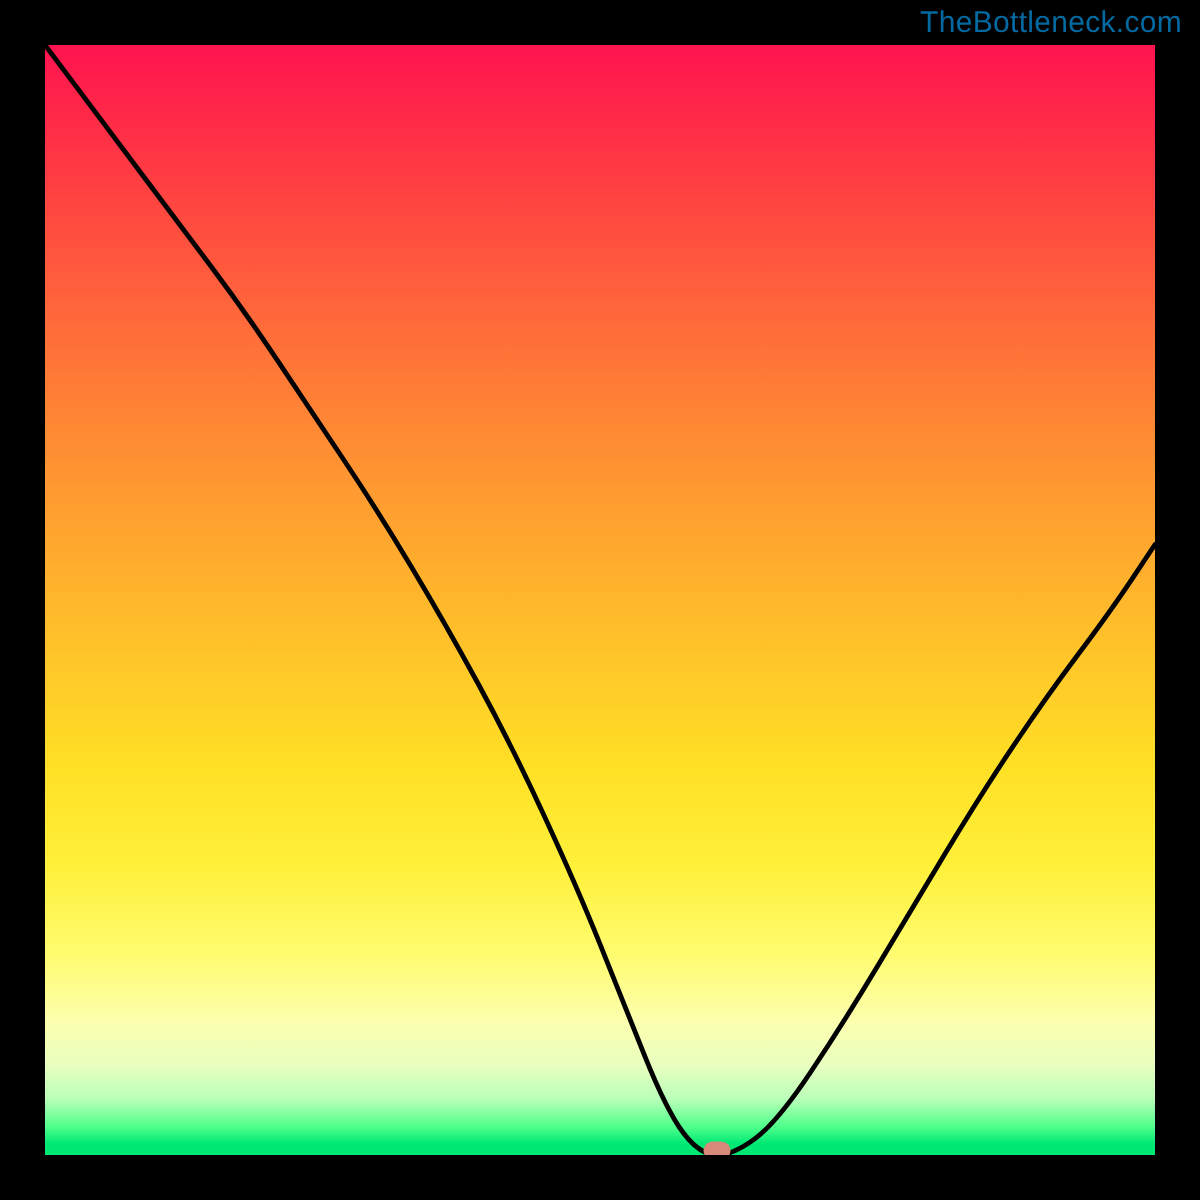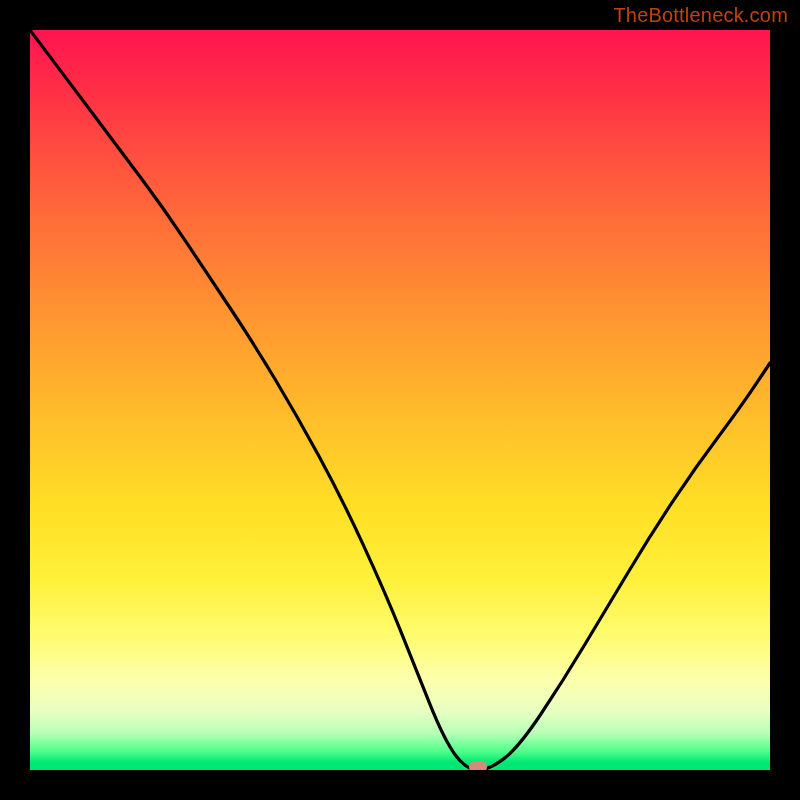--- a/index.html
+++ b/index.html
@@ -14,21 +14,21 @@
   .frame {
     position: relative;
     width: 800px;
     height: 800px;
     background: #000;
   }
   .watermark {
     position: absolute;
     top: 4px;
     right: 12px;
-    color: #c2410c;
+    color: #0369a1;
     font-size: 20px;
     font-weight: 500;
     letter-spacing: 0.2px;
     z-index: 5;
   }
   .plot-area {
     position: absolute;
     left: 30px;
     top: 30px;
     width: 740px;

